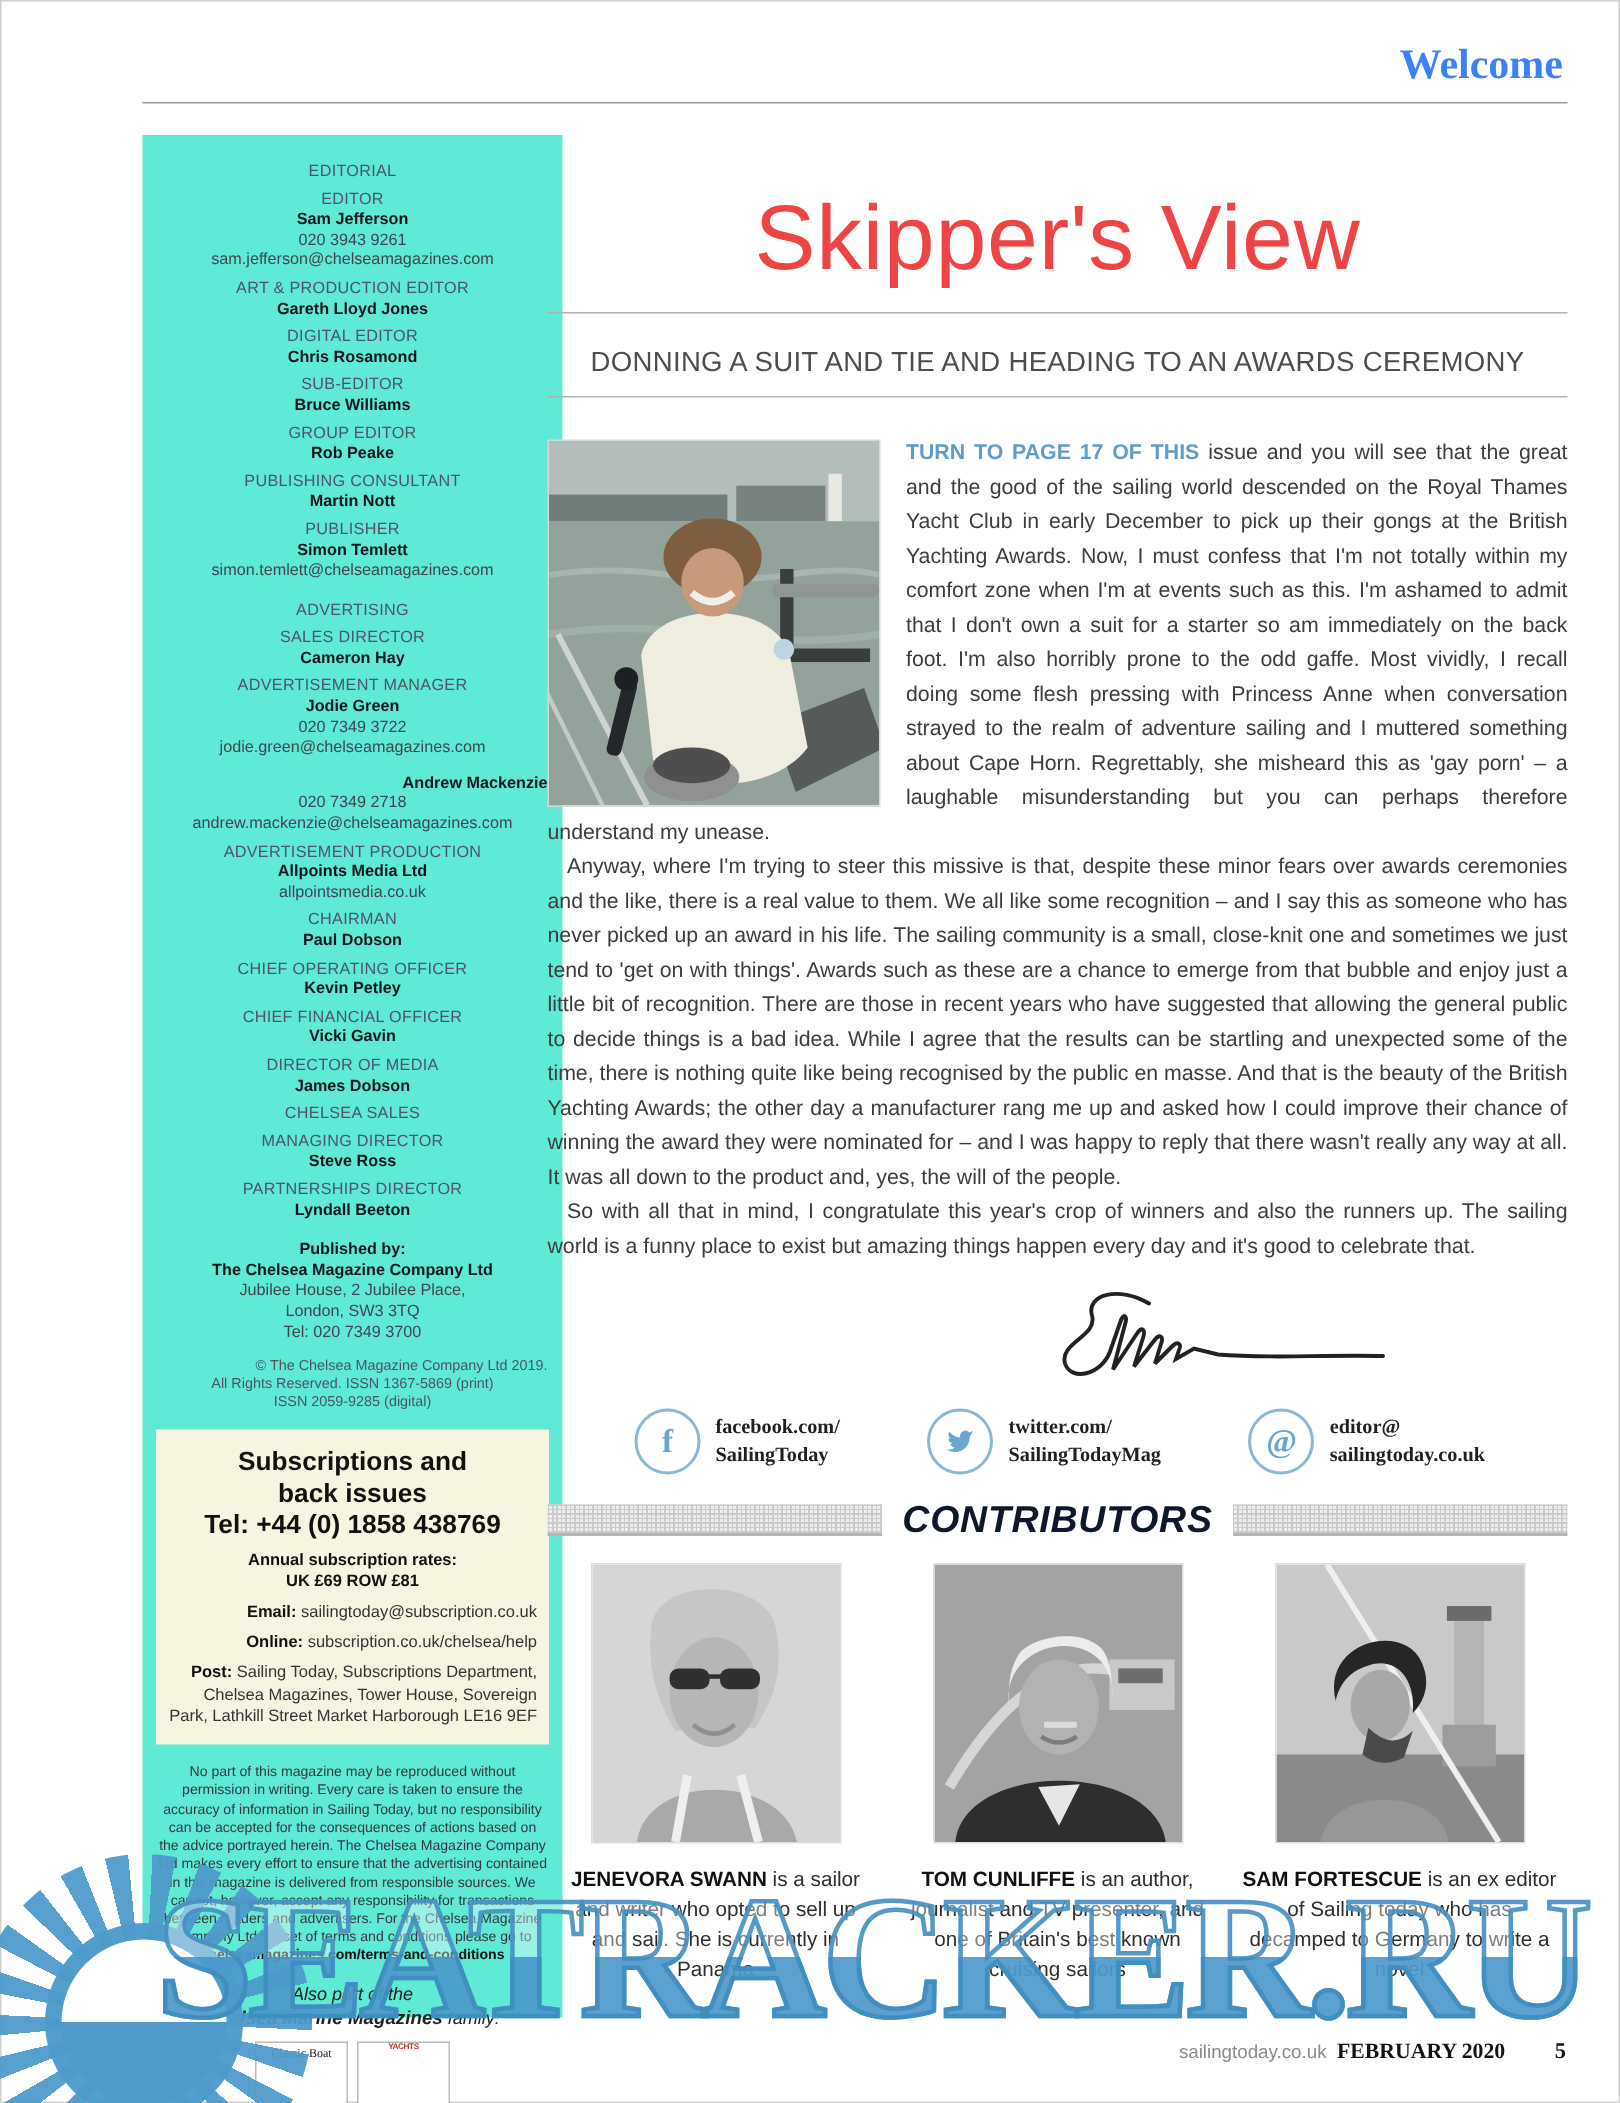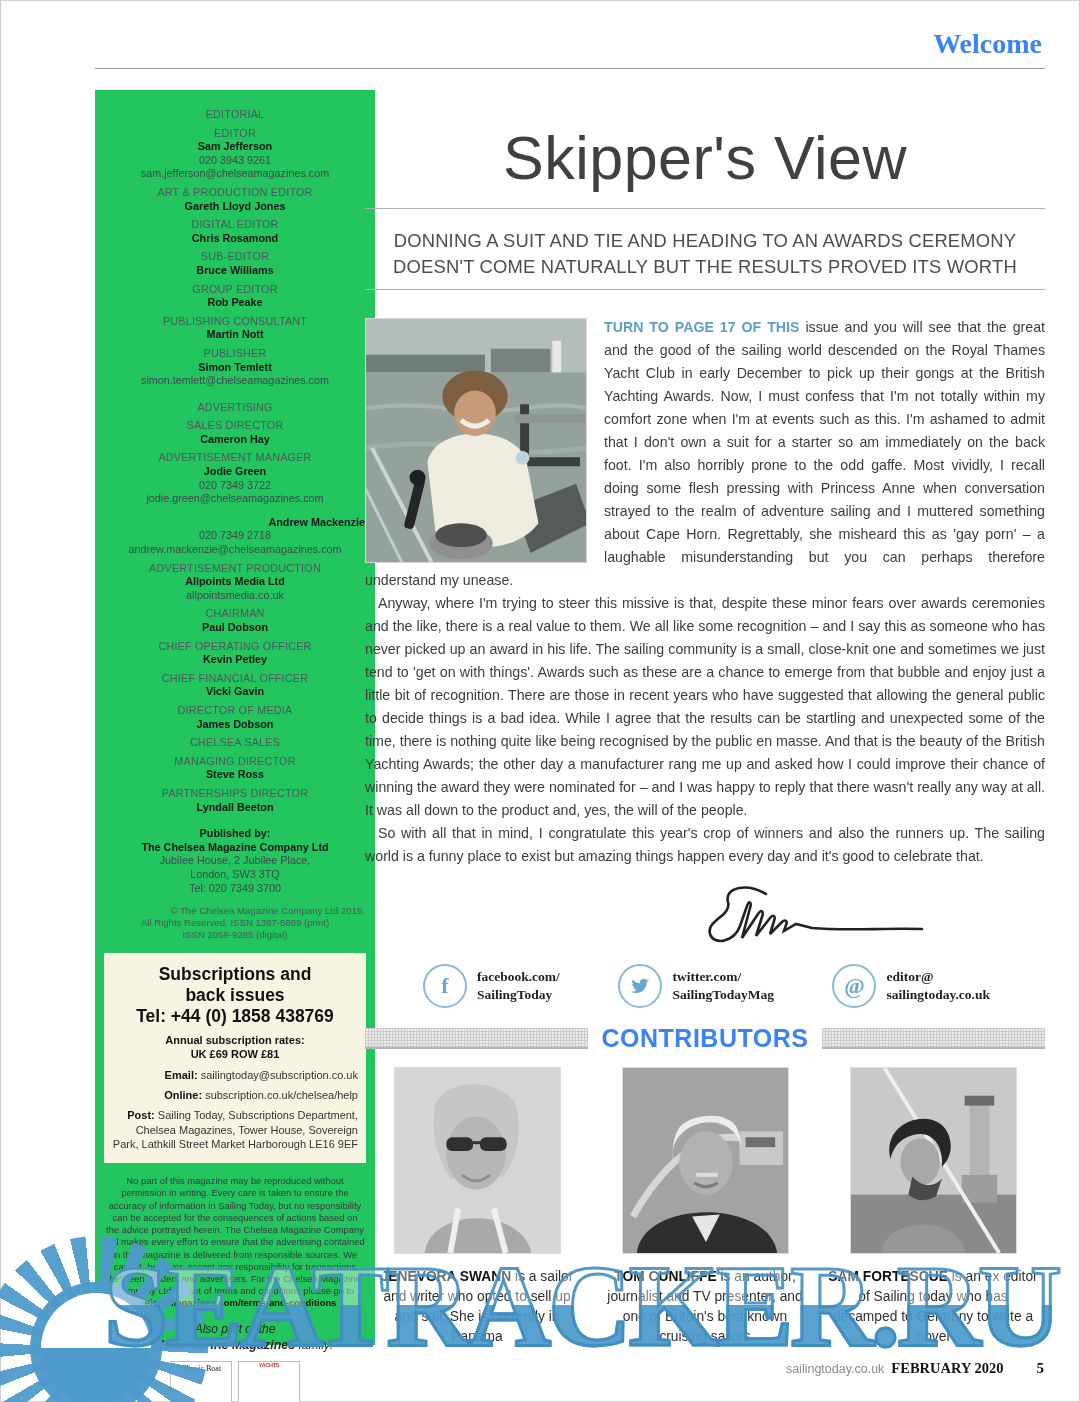--- a/index.html
+++ b/index.html
@@ -7,21 +7,21 @@
         overflow:hidden;font-family:"Liberation Sans",sans-serif;
         box-shadow:inset 0 0 0 1px #cfcfcf;}
 
   
   .welcome{position:absolute;top:28px;right:38px;font-family:"Liberation Serif",serif;
            font-weight:bold;font-size:28px;color:#3b82f6;margin-left:48px;}
   .header-rule{position:absolute;top:68px;left:95px;width:950px;height:1px;background:#9a9a9a;}
 
   
   .sidebar{position:absolute;left:95px;top:90px;width:280px;height:1255px;
-           background:#22c55e;text-align:center;padding-top:13px;box-sizing:border-box;}
+           background:#5eead4;text-align:center;padding-top:13px;box-sizing:border-box;}
   .mast-line{font-size:10.8px;line-height:1.26;color:#3f4650;padding:0 10px;}
   .mast-line.l-role{margin-top:5px;color:#4d5661;letter-spacing:.2px;}
   .mast-line.l-name{font-weight:bold;color:#14171b;}
   .mast-line.l-pub{font-weight:bold;color:#14171b;}
   .mast-line.l-small{font-size:9.6px;color:#4d555e;}
   .mast-line.gap{margin-top:10px;text-align:right;}
   .mast-line.gap-lg{margin-top:13px;}
 
   .subbox{background:#f8f4e2;margin:12px 9px 0 9px;padding:11px 8px 12px 8px;}
   .subbox .big{font-size:17.5px;font-weight:bold;color:#111;line-height:1.18;}
@@ -35,21 +35,21 @@
   .family b{font-size:12.5px;}
   .covers{margin-top:8px;display:flex;justify-content:center;gap:8px;}
   .cover{width:60px;height:80px;background:#fff;box-shadow:0 0 0 1px #bbb;overflow:hidden;
          display:flex;flex-direction:column;}
   .cover .mast1{font-family:"Liberation Serif",serif;font-size:8px;color:#222;padding-top:2px;}
   .cover .mast2{font-size:8px;font-weight:bold;color:#111;letter-spacing:-0.3px;padding-top:1px;}
   .cover .mast2 span{color:#c2372c;font-size:5.5px;display:block;line-height:1;}
 
   
   .main{position:absolute;left:365px;top:126px;width:680px;}
-  .article-title{text-align:center;font-size:61px;font-weight:100;color:#404040;
+  .article-title{text-align:center;font-size:61px;font-weight:100;color:#ef4444;
                  letter-spacing:.5px;line-height:1.08;}
   .rule{height:1px;background:#b0b0b0;}
   .rule.r1{margin-top:16px;}
   .rule.r2{margin-top:10px;}
   .standfirst{margin-top:19px;text-align:center;font-size:18.4px;color:#4d4d4d;
               line-height:1.4;letter-spacing:.2px;}
   .article-body{margin-top:26px;font-size:14.2px;line-height:1.62;color:#3c3c3c;text-align:justify;}
   .article-body p{margin:0;}
   .article-body p + p{text-indent:13px;}
   .lead{color:#5e9dc8;font-weight:bold;}
@@ -63,21 +63,21 @@
                  display:flex;align-items:center;justify-content:center;flex:0 0 auto;}
   .social-circle .glyph{font-family:"Liberation Serif",serif;font-weight:bold;font-size:22px;color:#6aa7cf;}
   .social-circle svg{width:22px;height:22px;fill:#6aa7cf;}
   .social-label{font-family:"Liberation Serif",serif;font-size:13.5px;font-weight:600;
                 color:#1f1f1f;line-height:1.35;}
 
   .contrib-header{display:flex;align-items:center;margin-top:16px;}
   .hatch{flex:1;height:19px;border-bottom:2px solid #b5b5b5;
          background-image:repeating-linear-gradient(0deg,#cbcbcb 0 1px,transparent 1px 3px),
                           repeating-linear-gradient(90deg,#cbcbcb 0 1px,#ededed 1px 3px);}
-  .contrib-title{margin:0 14px;font-size:25px;font-weight:bold;color:#3b82f6;letter-spacing:.5px;}
+  .contrib-title{margin:0 14px;font-size:25px;font-weight:bold;color:#0f172a;letter-spacing:.5px;font-style:italic;}
 
   .contrib-row{display:flex;justify-content:space-between;margin-top:14px;padding:0 6px;}
   .contrib-card{width:212px;text-align:center;}
   .contrib-photo{width:167px;height:187px;margin:0 auto;border:1px solid #ddd;
                  box-sizing:border-box;background:#fff;}
   .contrib-caption{margin-top:9px;font-size:13.8px;line-height:1.45;color:#2e2e2e;}
   .contrib-caption b{color:#111;}
 
   
   .footer{position:absolute;top:1360px;right:36px;z-index:95;display:flex;align-items:baseline;gap:7px;}
@@ -212,21 +212,20 @@
       </div>
     </div>
 
   </div>
 
   <div class="main">
     <div class="article-title">Skipper's View</div>
     <div class="rule r1"></div>
     <div class="standfirst">
       <span>DONNING A SUIT AND TIE AND HEADING TO AN AWARDS CEREMONY</span><br>
-      <span>DOESN'T COME NATURALLY BUT THE RESULTS PROVED ITS WORTH</span>
     </div>
     <div class="rule r2"></div>
 
     <div class="article-body">
       <svg class="editor-photo" viewBox="0 0 222 245" preserveAspectRatio="none">
         <rect x="0" y="0" width="222" height="60" fill="#b3bdb9"></rect>
         <rect x="0" y="36" width="120" height="18" fill="#717d7a"></rect>
         <rect x="126" y="30" width="60" height="24" fill="#78837f"></rect>
         <rect x="188" y="22" width="9" height="32" fill="#e9e9e4"></rect>
         <rect x="0" y="54" width="222" height="191" fill="#93a39c"></rect>

